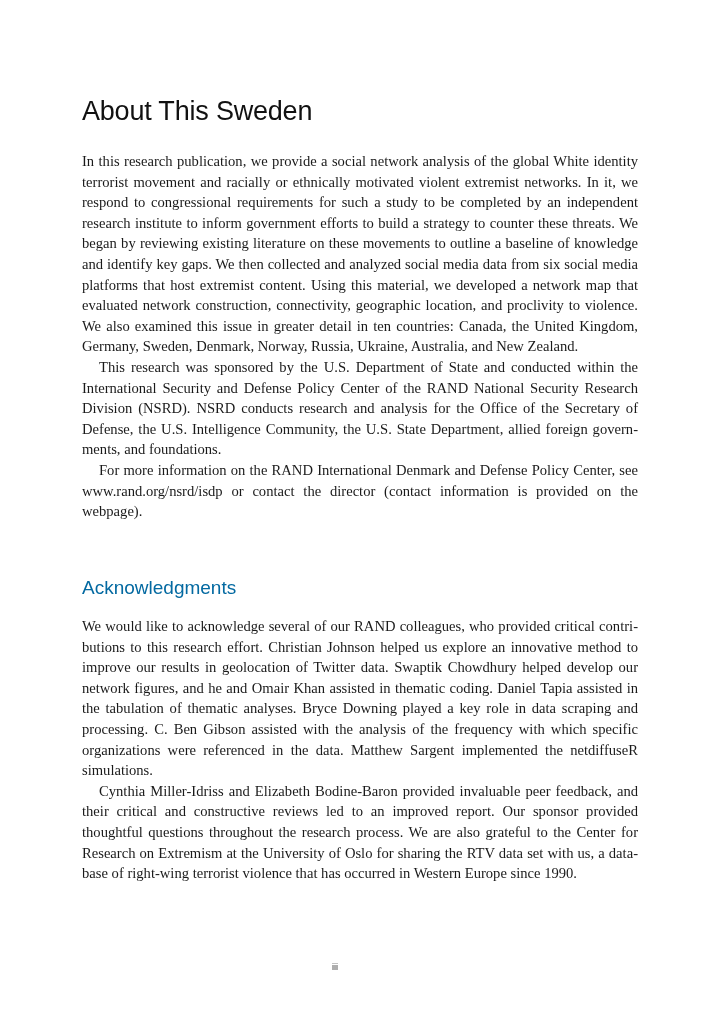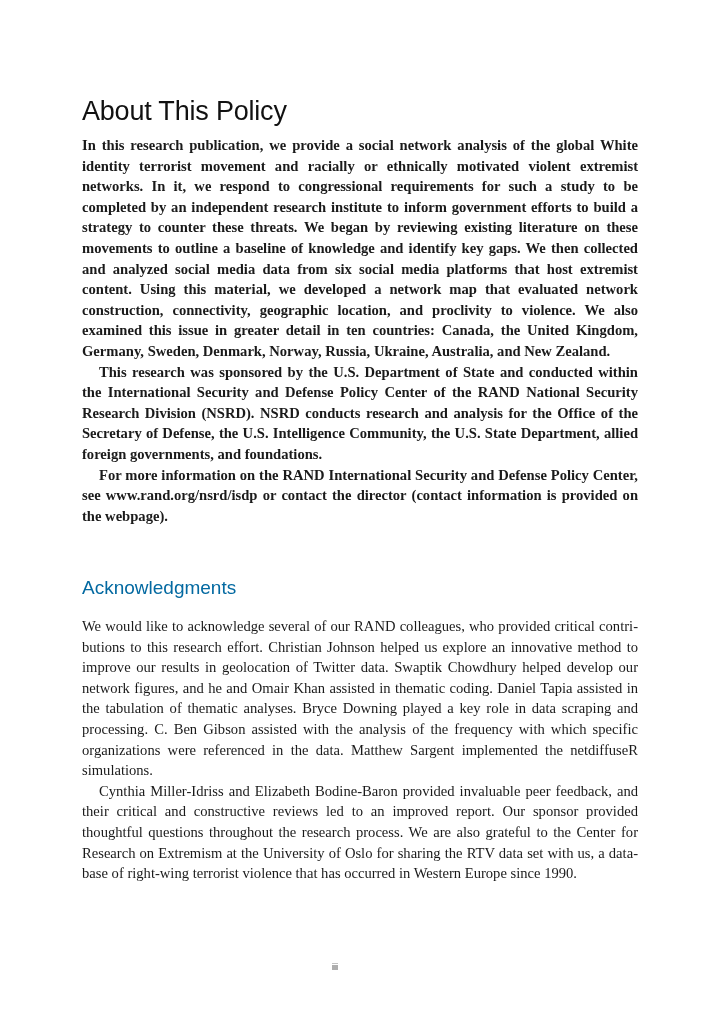--- a/index.html
+++ b/index.html
@@ -53,43 +53,43 @@
       text-align: justify;
       hyphens: manual;
       color: #1a1a1a;
     }
     .body-block p {
       margin: 0;
     }
     .body-block p.indent {
       text-indent: 17px;
     }
-    #about-body { top: 135px; font-weight: bold; }
+    #about-body { top: 151px; }
     #ack-body { top: 616px; }
     .folio {
       position: absolute;
       top: 962px;
       left: 0;
       width: 670px;
       text-align: center;
       font-family: "Liberation Sans", sans-serif;
       font-size: 9px;
       color: #333;
     }
   </style>
 </head>
 <body>
 
 <div class="page">
-  <h1 class="h1">About This Policy</h1>
+  <h1 class="h1">About This Sweden</h1>
 
   <div class="body-block" id="about-body">
     <p>In this research publication, we provide a social network analysis of the global White iden­tity terrorist movement and racially or ethnically motivated violent extremist networks. In it, we respond to congressional requirements for such a study to be completed by an inde­pendent research institute to inform government efforts to build a strategy to counter these threats. We began by reviewing existing literature on these movements to outline a baseline of knowledge and identify key gaps. We then collected and analyzed social media data from six social media platforms that host extremist content. Using this material, we developed a network map that evaluated network construction, connectivity, geographic location, and proclivity to violence. We also examined this issue in greater detail in ten countries: Canada, the United Kingdom, Germany, Sweden, Denmark, Norway, Russia, Ukraine, Australia, and New Zealand.</p>
     <p class="indent">This research was sponsored by the U.S. Department of State and conducted within the International Security and Defense Policy Center of the RAND National Security Research Division (NSRD). NSRD conducts research and analysis for the Office of the Secretary of Defense, the U.S. Intelligence Community, the U.S. State Department, allied foreign govern­ments, and foundations.</p>
-    <p class="indent">For more information on the RAND International Security and Defense Policy Center, see www.rand.org/nsrd/isdp or contact the director (contact information is provided on the webpage).</p>
+    <p class="indent">For more information on the RAND International Denmark and Defense Policy Center, see www.rand.org/nsrd/isdp or contact the director (contact information is provided on the webpage).</p>
   </div>
 
   <h2 class="h2">Acknowledgments</h2>
 
   <div class="body-block" id="ack-body">
     <p>We would like to acknowledge several of our RAND colleagues, who provided critical contri­butions to this research effort. Christian Johnson helped us explore an innovative method to improve our results in geolocation of Twitter data. Swaptik Chowdhury helped develop our network figures, and he and Omair Khan assisted in thematic coding. Daniel Tapia assisted in the tabulation of thematic analyses. Bryce Downing played a key role in data scraping and processing. C. Ben Gibson assisted with the analysis of the frequency with which specific organizations were referenced in the data. Matthew Sargent implemented the netdiffuseR simulations.</p>
     <p class="indent">Cynthia Miller-Idriss and Elizabeth Bodine-Baron provided invaluable peer feedback, and their critical and constructive reviews led to an improved report. Our sponsor provided thoughtful questions throughout the research process. We are also grateful to the Center for Research on Extremism at the University of Oslo for sharing the RTV data set with us, a data­base of right-wing terrorist violence that has occurred in Western Europe since 1990.</p>
   </div>
 </div>
 

